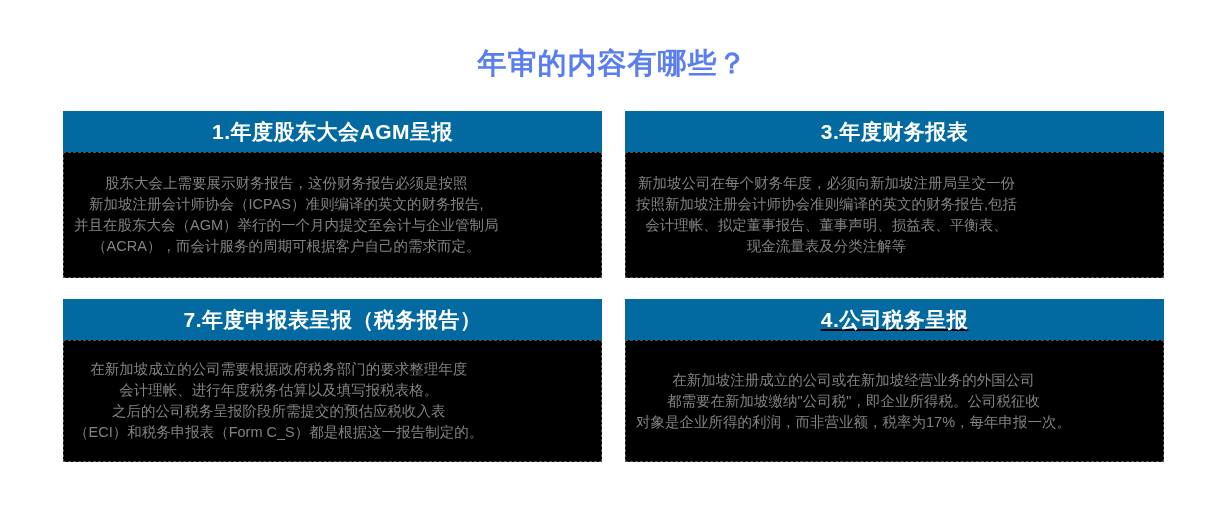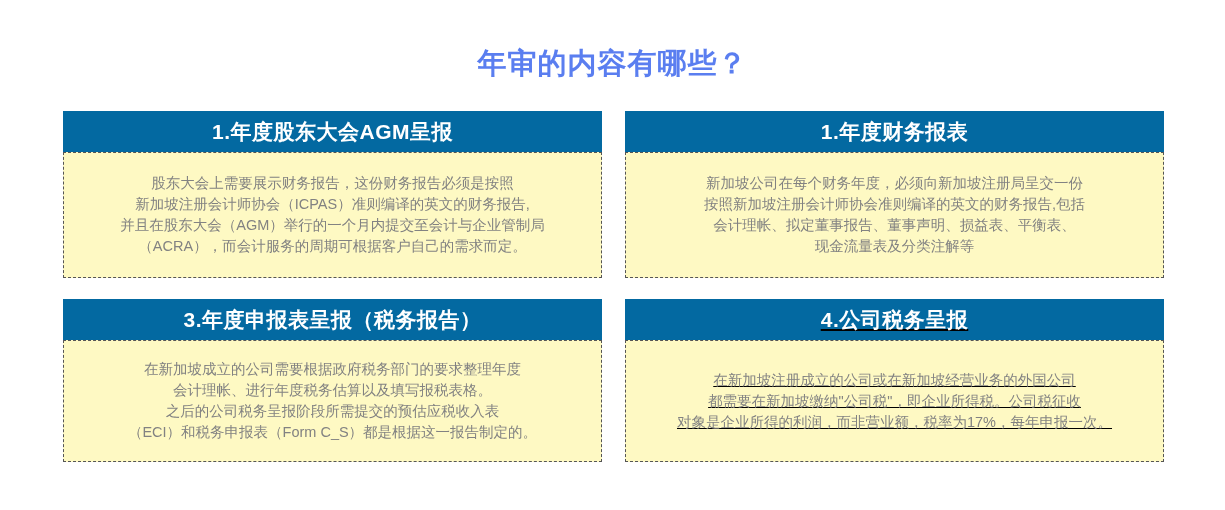--- a/index.html
+++ b/index.html
@@ -45,24 +45,24 @@
     letter-spacing:0.5px;
     display:flex;
     align-items:center;
     justify-content:center;
     white-space:nowrap;
   }
 
   .card-body {
     border:1px dashed #555555;
     border-top:1px dashed #555555;
-    background:#fef9c3;
+    background:#000000;
     display:flex;
     align-items:center;
-    justify-content:center;
+    justify-content:flex-start;
     padding:6px 10px;
   }
   .card.c1 .card-body, .card.c2 .card-body { height:126px; }
   .card.c3 .card-body, .card.c4 .card-body { height:122px; }
 
   .body-text {
     text-align:center;
     font-size:14.5px;
     line-height:21px;
     color:#828282;
@@ -82,31 +82,31 @@
       <div class="card-header">1.年度股东大会AGM呈报</div>
       <div class="card-body">
         <div class="body-text">股东大会上需要展示财务报告，这份财务报告必须是按照
 新加坡注册会计师协会（ICPAS）准则编译的英文的财务报告,
 并且在股东大会（AGM）举行的一个月内提交至会计与企业管制局
 （ACRA），而会计服务的周期可根据客户自己的需求而定。</div>
       </div>
     </div>
 
     <div class="card c2">
-      <div class="card-header">1.年度财务报表</div>
+      <div class="card-header">3.年度财务报表</div>
       <div class="card-body">
         <div class="body-text">新加坡公司在每个财务年度，必须向新加坡注册局呈交一份
 按照新加坡注册会计师协会准则编译的英文的财务报告,包括
 会计理帐、拟定董事报告、董事声明、损益表、平衡表、
 现金流量表及分类注解等</div>
       </div>
     </div>
 
     <div class="card c3">
-      <div class="card-header">3.年度申报表呈报（税务报告）</div>
+      <div class="card-header">7.年度申报表呈报（税务报告）</div>
       <div class="card-body">
         <div class="body-text">在新加坡成立的公司需要根据政府税务部门的要求整理年度
 会计理帐、进行年度税务估算以及填写报税表格。
 之后的公司税务呈报阶段所需提交的预估应税收入表
 （ECI）和税务申报表（Form C_S）都是根据这一报告制定的。</div>
       </div>
     </div>
 
     <div class="card c4">
       <div class="card-header">4.公司税务呈报</div>

